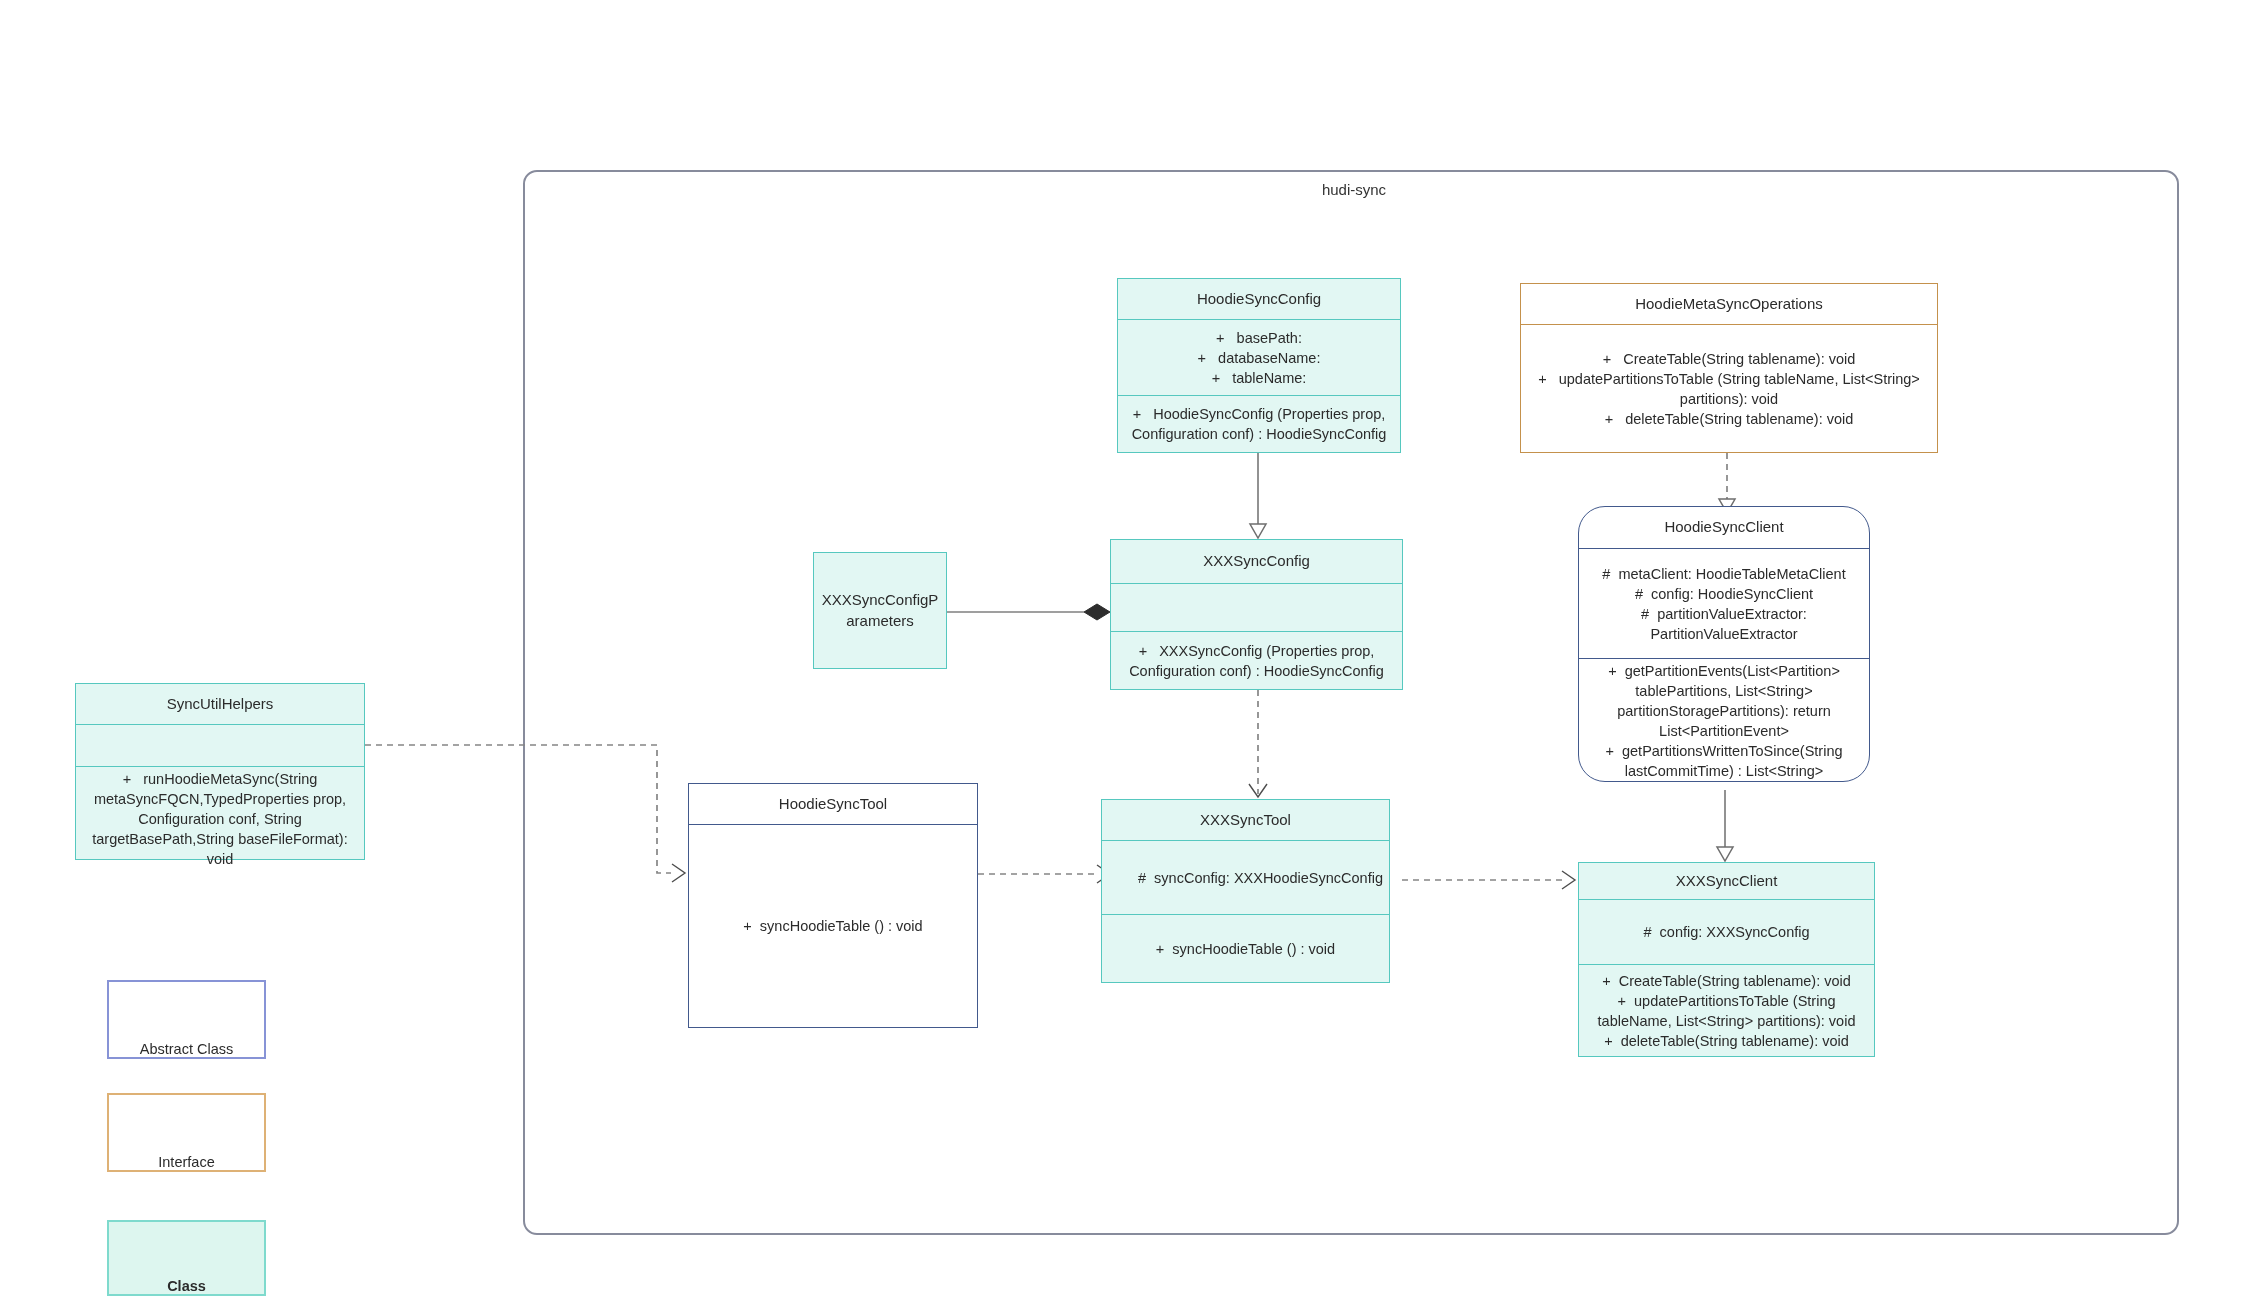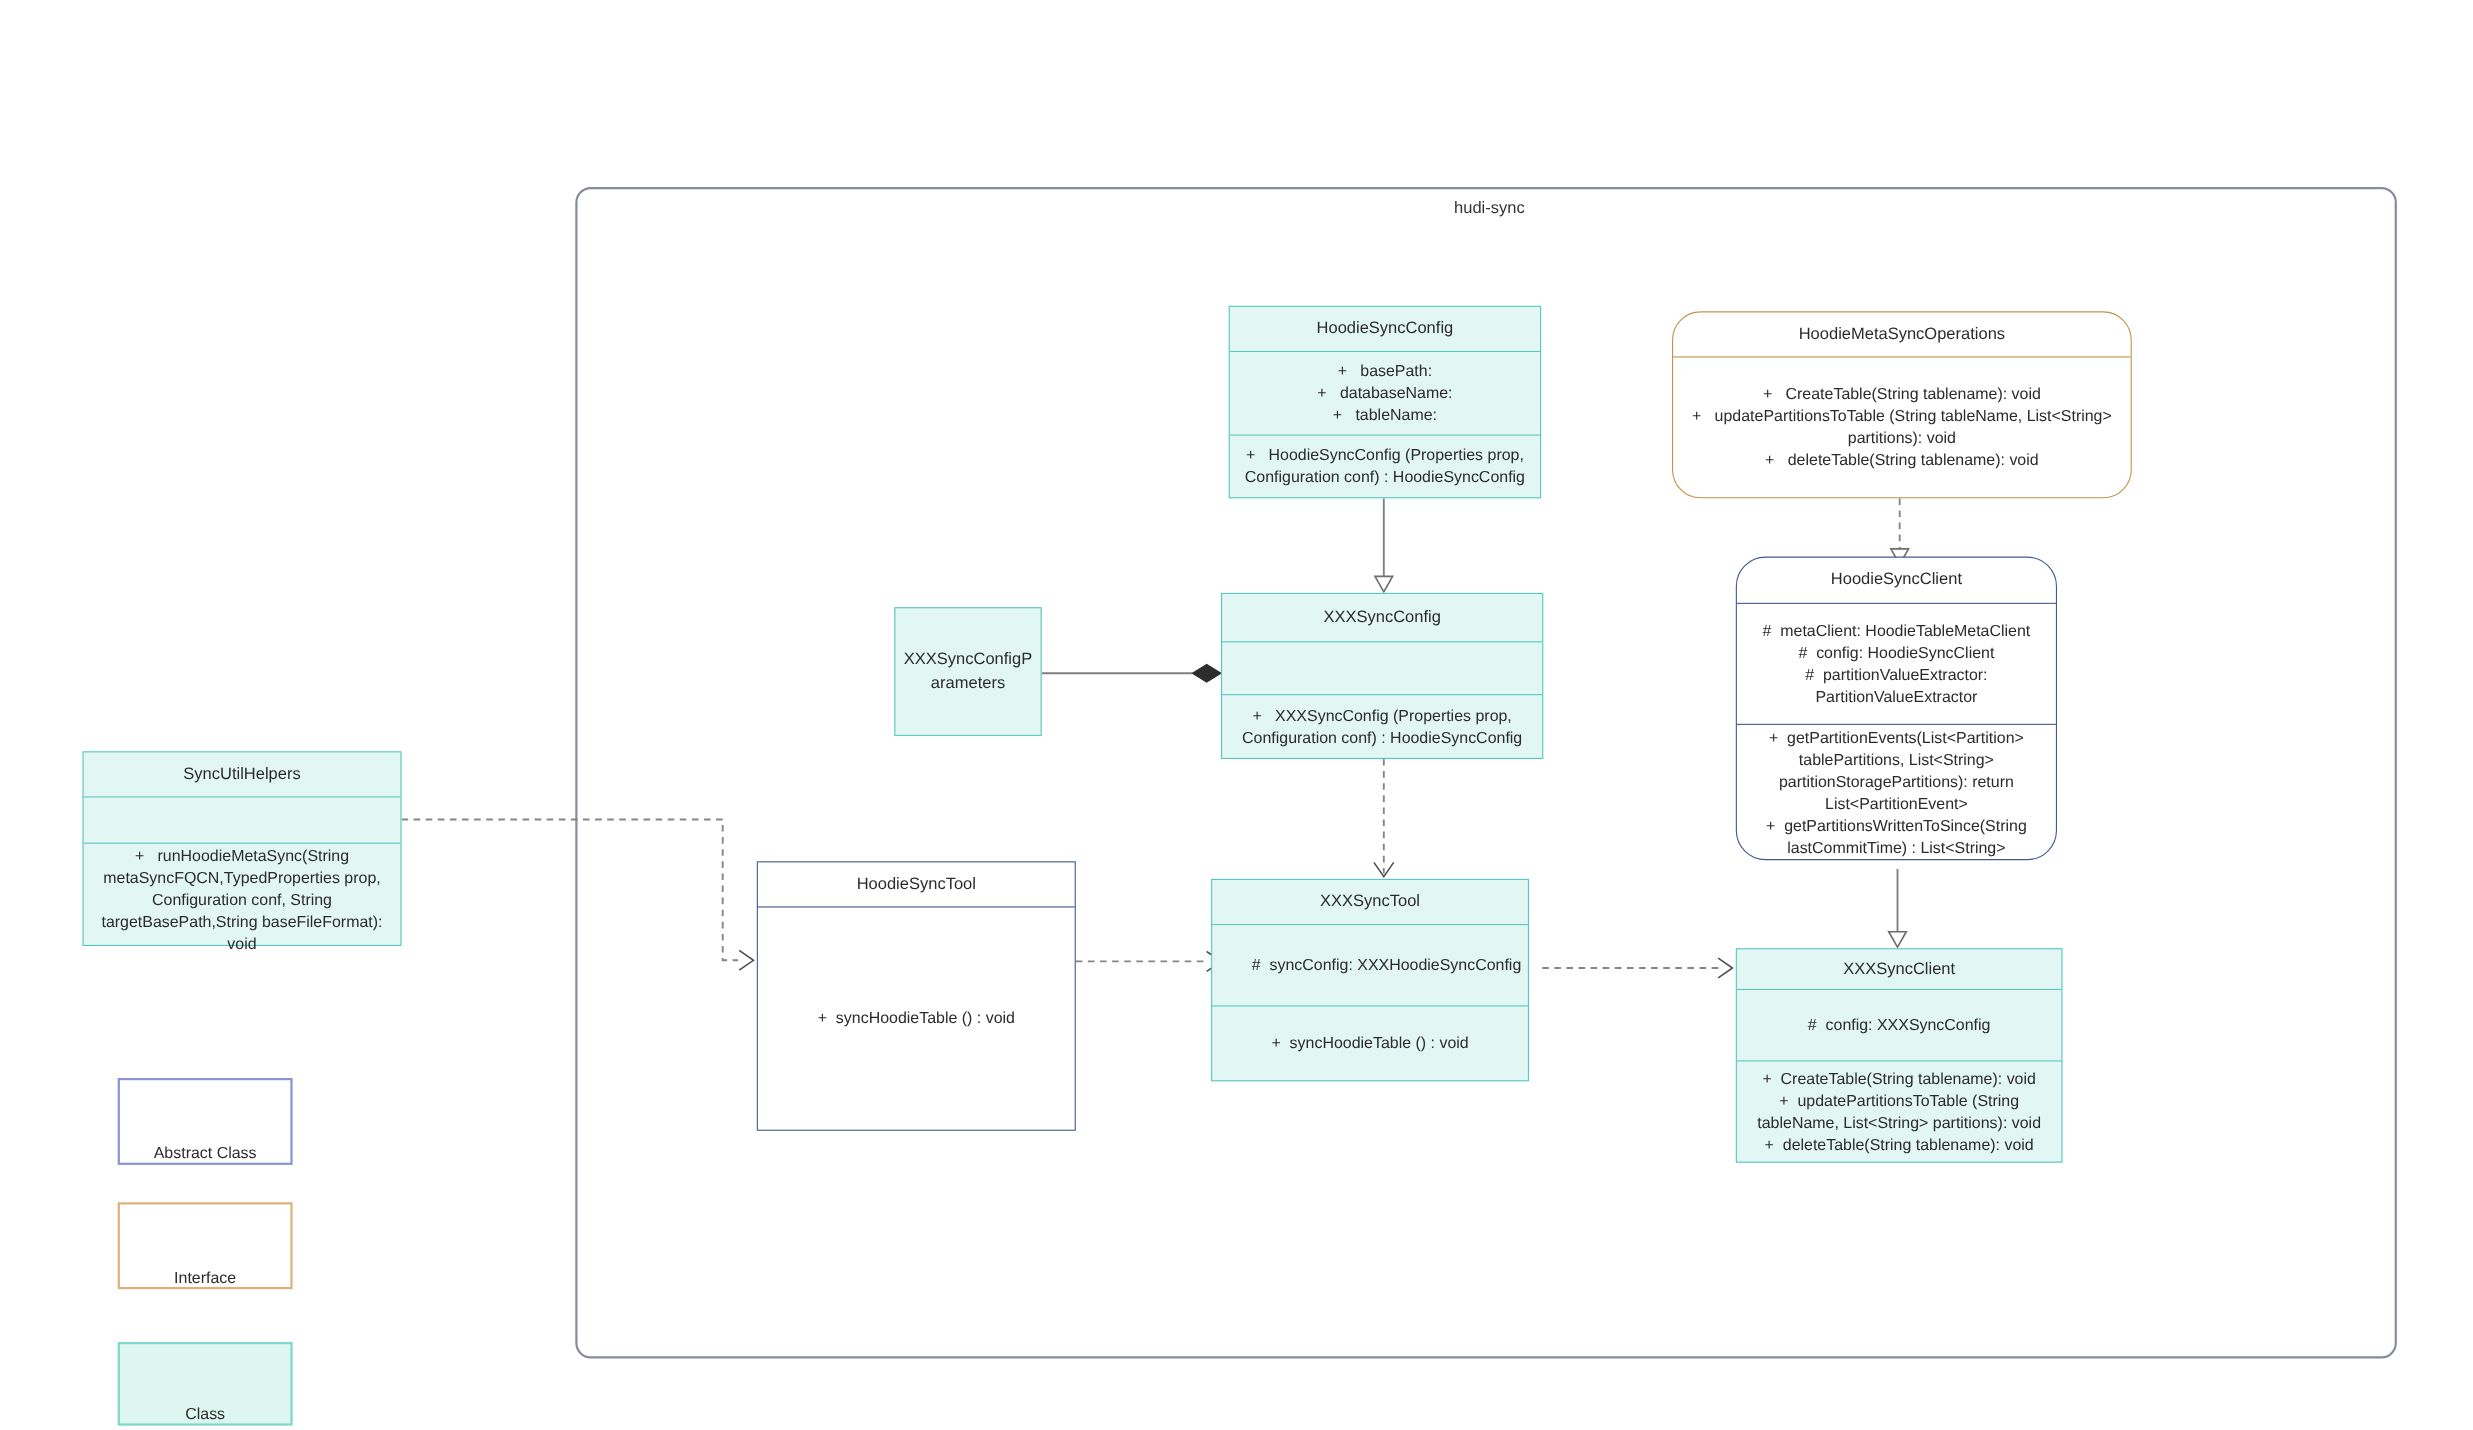--- a/index.html
+++ b/index.html
@@ -26,21 +26,21 @@
   .teal .sec + .sec{border-top-color:#56c8bf;}
   .blue{background:#ffffff;border:1.5px solid #42598c;}
   .blue .sec + .sec{border-top-color:#42598c;}
   .orange{background:#ffffff;border:1.5px solid #c4914c;}
   .orange .sec + .sec{border-top-color:#c4914c;}
 
   #hoodie-sync-config{left:1117px;top:278px;width:284px;height:175px;}
   #hoodie-sync-config .title{flex:0 0 40px;}
   #hoodie-sync-config .attrs{flex:0 0 76px;}
 
-  #hoodie-meta-sync-operations{left:1520px;top:283px;width:418px;height:170px;border-radius:26px;}
+  #hoodie-meta-sync-operations{left:1520px;top:283px;width:418px;height:170px;}
   #hoodie-meta-sync-operations .title{flex:0 0 40px;}
 
   #xxx-sync-config{left:1110px;top:539px;width:293px;height:151px;}
   #xxx-sync-config .title{flex:0 0 43px;}
   #xxx-sync-config .attrs{flex:0 0 48px;}
 
   #xxx-sync-config-parameters{left:813px;top:552px;width:134px;height:117px;}
   #xxx-sync-config-parameters .title{flex:1 1 auto;overflow-wrap:anywhere;}
 
   #hoodie-sync-client{left:1578px;top:506px;width:292px;height:276px;border-radius:27px;}
@@ -61,21 +61,21 @@
 
   #xxx-sync-client{left:1578px;top:862px;width:297px;height:195px;}
   #xxx-sync-client .title{flex:0 0 36px;}
   #xxx-sync-client .attrs{flex:0 0 65px;}
 
   
   .legend-box{position:absolute;left:107px;width:159px;display:flex;align-items:flex-end;justify-content:center;
     text-align:center;font-size:14.5px;box-sizing:border-box;background:#ffffff;}
   #legend-abstract{top:980px;height:79px;border:2px solid #8793d6;}
   #legend-interface{top:1093px;height:79px;border:2px solid #deb175;}
-  #legend-class{top:1220px;height:76px;border:2px solid #7edacd;background:#ddf6ef;}
+  #legend-class{top:1220px;height:76px;border:2px solid #7edacd;background:#ddf6ef;font-weight:bold;}
 
   
   #connectors{position:absolute;left:0;top:0;width:2248px;height:1300px;pointer-events:none;}
   .solidline{stroke:#7f7f7f;stroke-width:1.7;fill:none;}
   .dashline{stroke:#858585;stroke-width:1.7;fill:none;stroke-dasharray:6 5;}
   .tri{fill:#ffffff;stroke:#6e6e6e;stroke-width:1.5;}
   .openv{fill:none;stroke:#4d4d4d;stroke-width:1.4;}
   .diamond{fill:#2d2d2d;stroke:#2d2d2d;}
 </style>
 </head>

